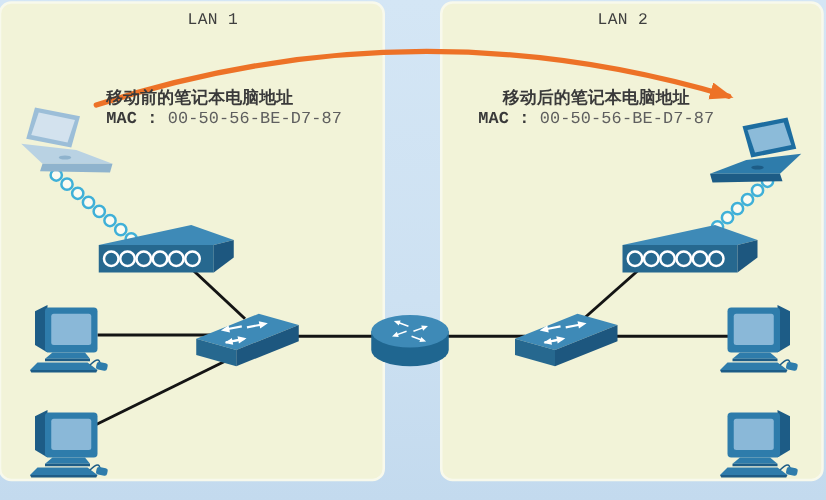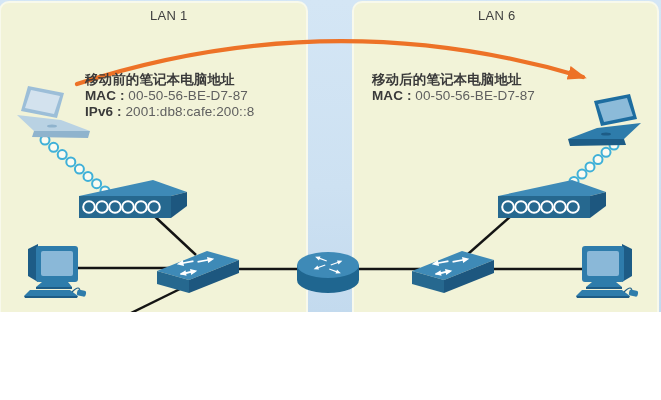--- a/index.html
+++ b/index.html
@@ -4,35 +4,35 @@
 <style>
   :root{
     --page-bg:#cde1f2; --panel-bg:#f2f3d8; --panel-border:#f8f9ec;
     --device-blue:#2e7cab; --device-blue-dark:#1d5c86; --device-blue-top:#3e8ab7;
     --device-blue-side:#1d577f; --device-blue-front:#26688f;
     --laptop-pale:#9cbed8; --wireless-cyan:#3fb0d8; --arrow-orange:#ed7227;
     --text-dark:#3a3a3a; --text-gray:#5f5f5f; --link-black:#141414;
   }
   html,body{margin:0;padding:0;}
   body{font-family:"Liberation Sans","DejaVu Sans",sans-serif;background:#fff;}
-  #stage{position:relative;width:661px;height:312px;overflow:hidden;
-         background:linear-gradient(180deg,#d4e6f5 0%,var(--page-bg) 60%,#c3daee 100%);}
+  #stage{position:relative;width:661px;height:400px;overflow:hidden;
+         background:linear-gradient(180deg,#d4e6f5 0%,var(--page-bg) 60%,#c3daee 100%);font-family:Liberation Mono, monospace;}
   .panel{position:absolute;top:1px;height:384px;background:var(--panel-bg);
          border:2px solid var(--panel-border);border-radius:10px;box-sizing:border-box;}
   .panel-left{left:-1px;width:309px;}
   .panel-right{left:352px;width:307px;}
   svg{position:absolute;left:0;top:0;z-index:2;}
   .lan-title{position:absolute;z-index:3;font-size:13px;color:#3f3f3f;letter-spacing:.3px;}
   .addr{position:absolute;z-index:3;width:210px;font-size:13.5px;line-height:16px;
         color:var(--text-gray);letter-spacing:.1px;white-space:nowrap;}
   .addr-heading{font-weight:bold;color:var(--text-dark);font-size:13.5px;}
   .addr-label{font-weight:bold;color:var(--text-dark);}
   .addr-sep{font-weight:bold;color:var(--text-dark);white-space:pre;}
   .addr-left{left:85px;top:72px;text-align:left;}
-  .addr-right{left:372px;top:72px;text-align:left;}
+  .addr-right{left:372px;top:72px;text-align:center;}
   
   .f-top{fill:var(--device-blue-top);} .f-front{fill:var(--device-blue-front);}
   .f-side{fill:var(--device-blue-side);} .f-blue{fill:var(--device-blue);}
   .f-dark{fill:var(--device-blue-dark);}
   .eth{stroke:var(--link-black);stroke-width:2.4;}
   .coil{stroke:var(--wireless-cyan);stroke-width:2;fill:rgba(255,255,255,.65);}
 </style>
 </head>
 <body>
 
@@ -165,26 +165,25 @@
     <use href="#switchbox" x="412" y="247"></use>
     <use href="#ap" x="498" y="180"></use>
     <use href="#pcR" x="576" y="244"></use>
     <use href="#pcR" x="576" y="328"></use>
     <use href="#laptopDark" x="566" y="94"></use>
 
     <path d="M77,84 Q330,2 583,77" fill="none" stroke="var(--arrow-orange)" stroke-width="4.2" stroke-linecap="round" marker-end="url(#oarrow)"></path>
   </svg>
 
   <div class="lan-title" style="left:150px;top:8px;">LAN 1</div>
-  <div class="lan-title" style="left:478px;top:8px;">LAN 6</div>
+  <div class="lan-title" style="left:478px;top:8px;">LAN 2</div>
 
   <div class="addr addr-left">
     <div class="addr-heading">移动前的笔记本电脑地址</div>
     <div class="addr-row"><span class="addr-label">MAC</span><span class="addr-sep"> : </span><span class="addr-value">00-50-56-BE-D7-87</span></div>
-    <div class="addr-row"><span class="addr-label">IPv6</span><span class="addr-sep"> : </span><span class="addr-value">2001:db8:cafe:200::8</span></div>
   </div>
 
   <div class="addr addr-right">
     <div class="addr-heading">移动后的笔记本电脑地址</div>
     <div class="addr-row"><span class="addr-label">MAC</span><span class="addr-sep"> : </span><span class="addr-value">00-50-56-BE-D7-87</span></div>
   </div>
 
 </div>
 
 </body></html>

